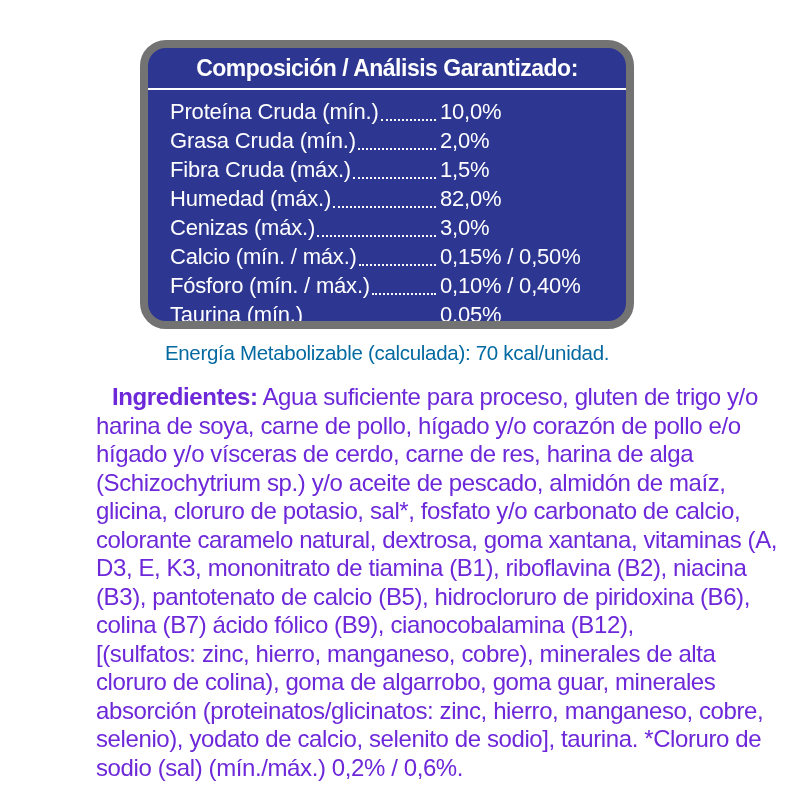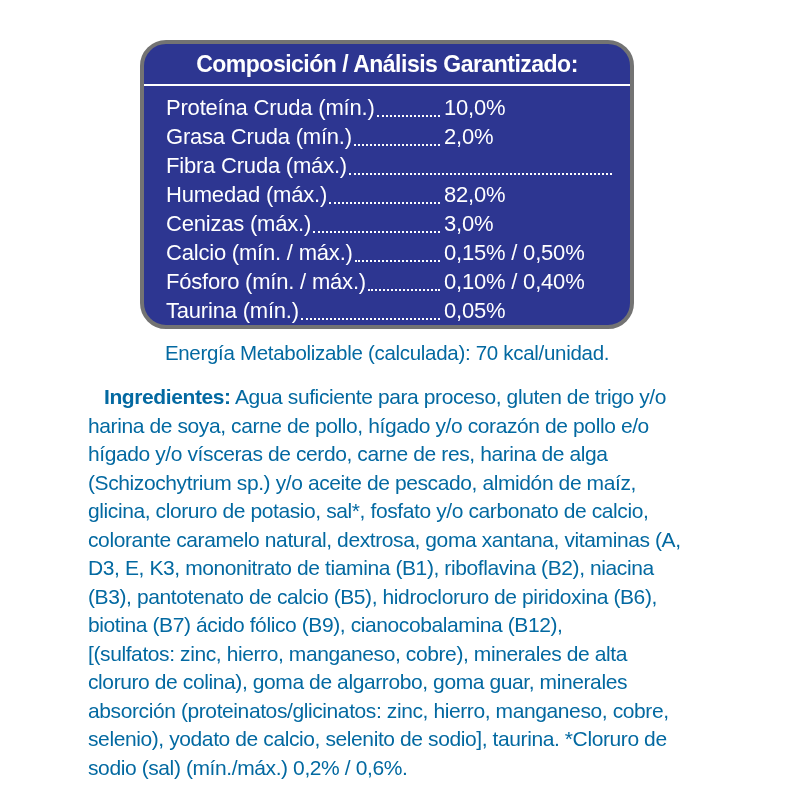--- a/index.html
+++ b/index.html
@@ -12,21 +12,21 @@
   }
   .page { position: absolute; inset: 0; background: #ffffff; }
 
   
   .panel {
     position: absolute;
     left: 140px; top: 40px;
     width: 494px; height: 289px;
     box-sizing: border-box;
     background: #2d3691;
-    border: 4px solid #737373;
+    border: 8px solid #737373;
     border-radius: 26px;
     overflow: hidden;
   }
   .panel-header {
     color: #ffffff;
     font-weight: bold;
     font-size: 23px;
     letter-spacing: -0.5px;
     text-align: center;
     line-height: 32px;
@@ -66,24 +66,24 @@
     text-align: center;
     color: #0369a1;
     font-size: 20.5px;
     letter-spacing: -0.3px;
     white-space: nowrap;
   }
 
   
   .ingredients {
     position: absolute;
-    left: 88px; top: 383px;
+    left: 96px; top: 383px;
     width: 650px;
-    color: #0369a1;
-    font-size: 21px;
+    color: #6d28d9;
+    font-size: 24px;
     letter-spacing: -0.4px;
     line-height: 28.5px;
   }
   .ing-line { white-space: pre; }
   .ing-line.first { padding-left: 16px; }
   .ing-label { font-weight: bold; }
 </style>
 </head>
 <body>
 
@@ -102,20 +102,21 @@
 
       <div class="comp-row">
         <span class="comp-label">Grasa Cruda (mín.)</span>
         <span class="dot-leader"></span>
         <span class="comp-value">2,0%</span>
       </div>
 
       <div class="comp-row">
         <span class="comp-label">Fibra Cruda (máx.)</span>
         <span class="dot-leader"></span>
+        <span class="comp-value">1,5%</span>
       </div>
 
       <div class="comp-row">
         <span class="comp-label">Humedad (máx.)</span>
         <span class="dot-leader"></span>
         <span class="comp-value">82,0%</span>
       </div>
 
       <div class="comp-row">
         <span class="comp-label">Cenizas (máx.)</span>
@@ -148,21 +149,21 @@
 
   <div class="ingredients">
     <div class="ing-line first"><span class="ing-label">Ingredientes:</span><span> Agua suficiente para proceso, gluten de trigo y/o</span></div>
     <div class="ing-line">harina de soya, carne de pollo, hígado y/o corazón de pollo e/o</div>
     <div class="ing-line">hígado y/o vísceras de cerdo, carne de res, harina de alga</div>
     <div class="ing-line">(Schizochytrium sp.) y/o aceite de pescado, almidón de maíz,</div>
     <div class="ing-line">glicina, cloruro de potasio, sal*, fosfato y/o carbonato de calcio,</div>
     <div class="ing-line">colorante caramelo natural, dextrosa, goma xantana, vitaminas (A,</div>
     <div class="ing-line">D3, E, K3, mononitrato de tiamina (B1), riboflavina (B2), niacina</div>
     <div class="ing-line">(B3), pantotenato de calcio (B5), hidrocloruro de piridoxina (B6),</div>
-    <div class="ing-line">biotina (B7) ácido fólico (B9), cianocobalamina (B12),</div>
+    <div class="ing-line">colina (B7) ácido fólico (B9), cianocobalamina (B12),</div>
     <div class="ing-line">[(sulfatos: zinc, hierro, manganeso, cobre), minerales de alta</div>
     <div class="ing-line">cloruro de colina), goma de algarrobo, goma guar, minerales</div>
     <div class="ing-line">absorción (proteinatos/glicinatos: zinc, hierro, manganeso, cobre,</div>
     <div class="ing-line">selenio), yodato de calcio, selenito de sodio], taurina. *Cloruro de</div>
     <div class="ing-line">sodio (sal) (mín./máx.) 0,2% / 0,6%.</div>
   </div>
 
 </div>
 
 </body></html>

